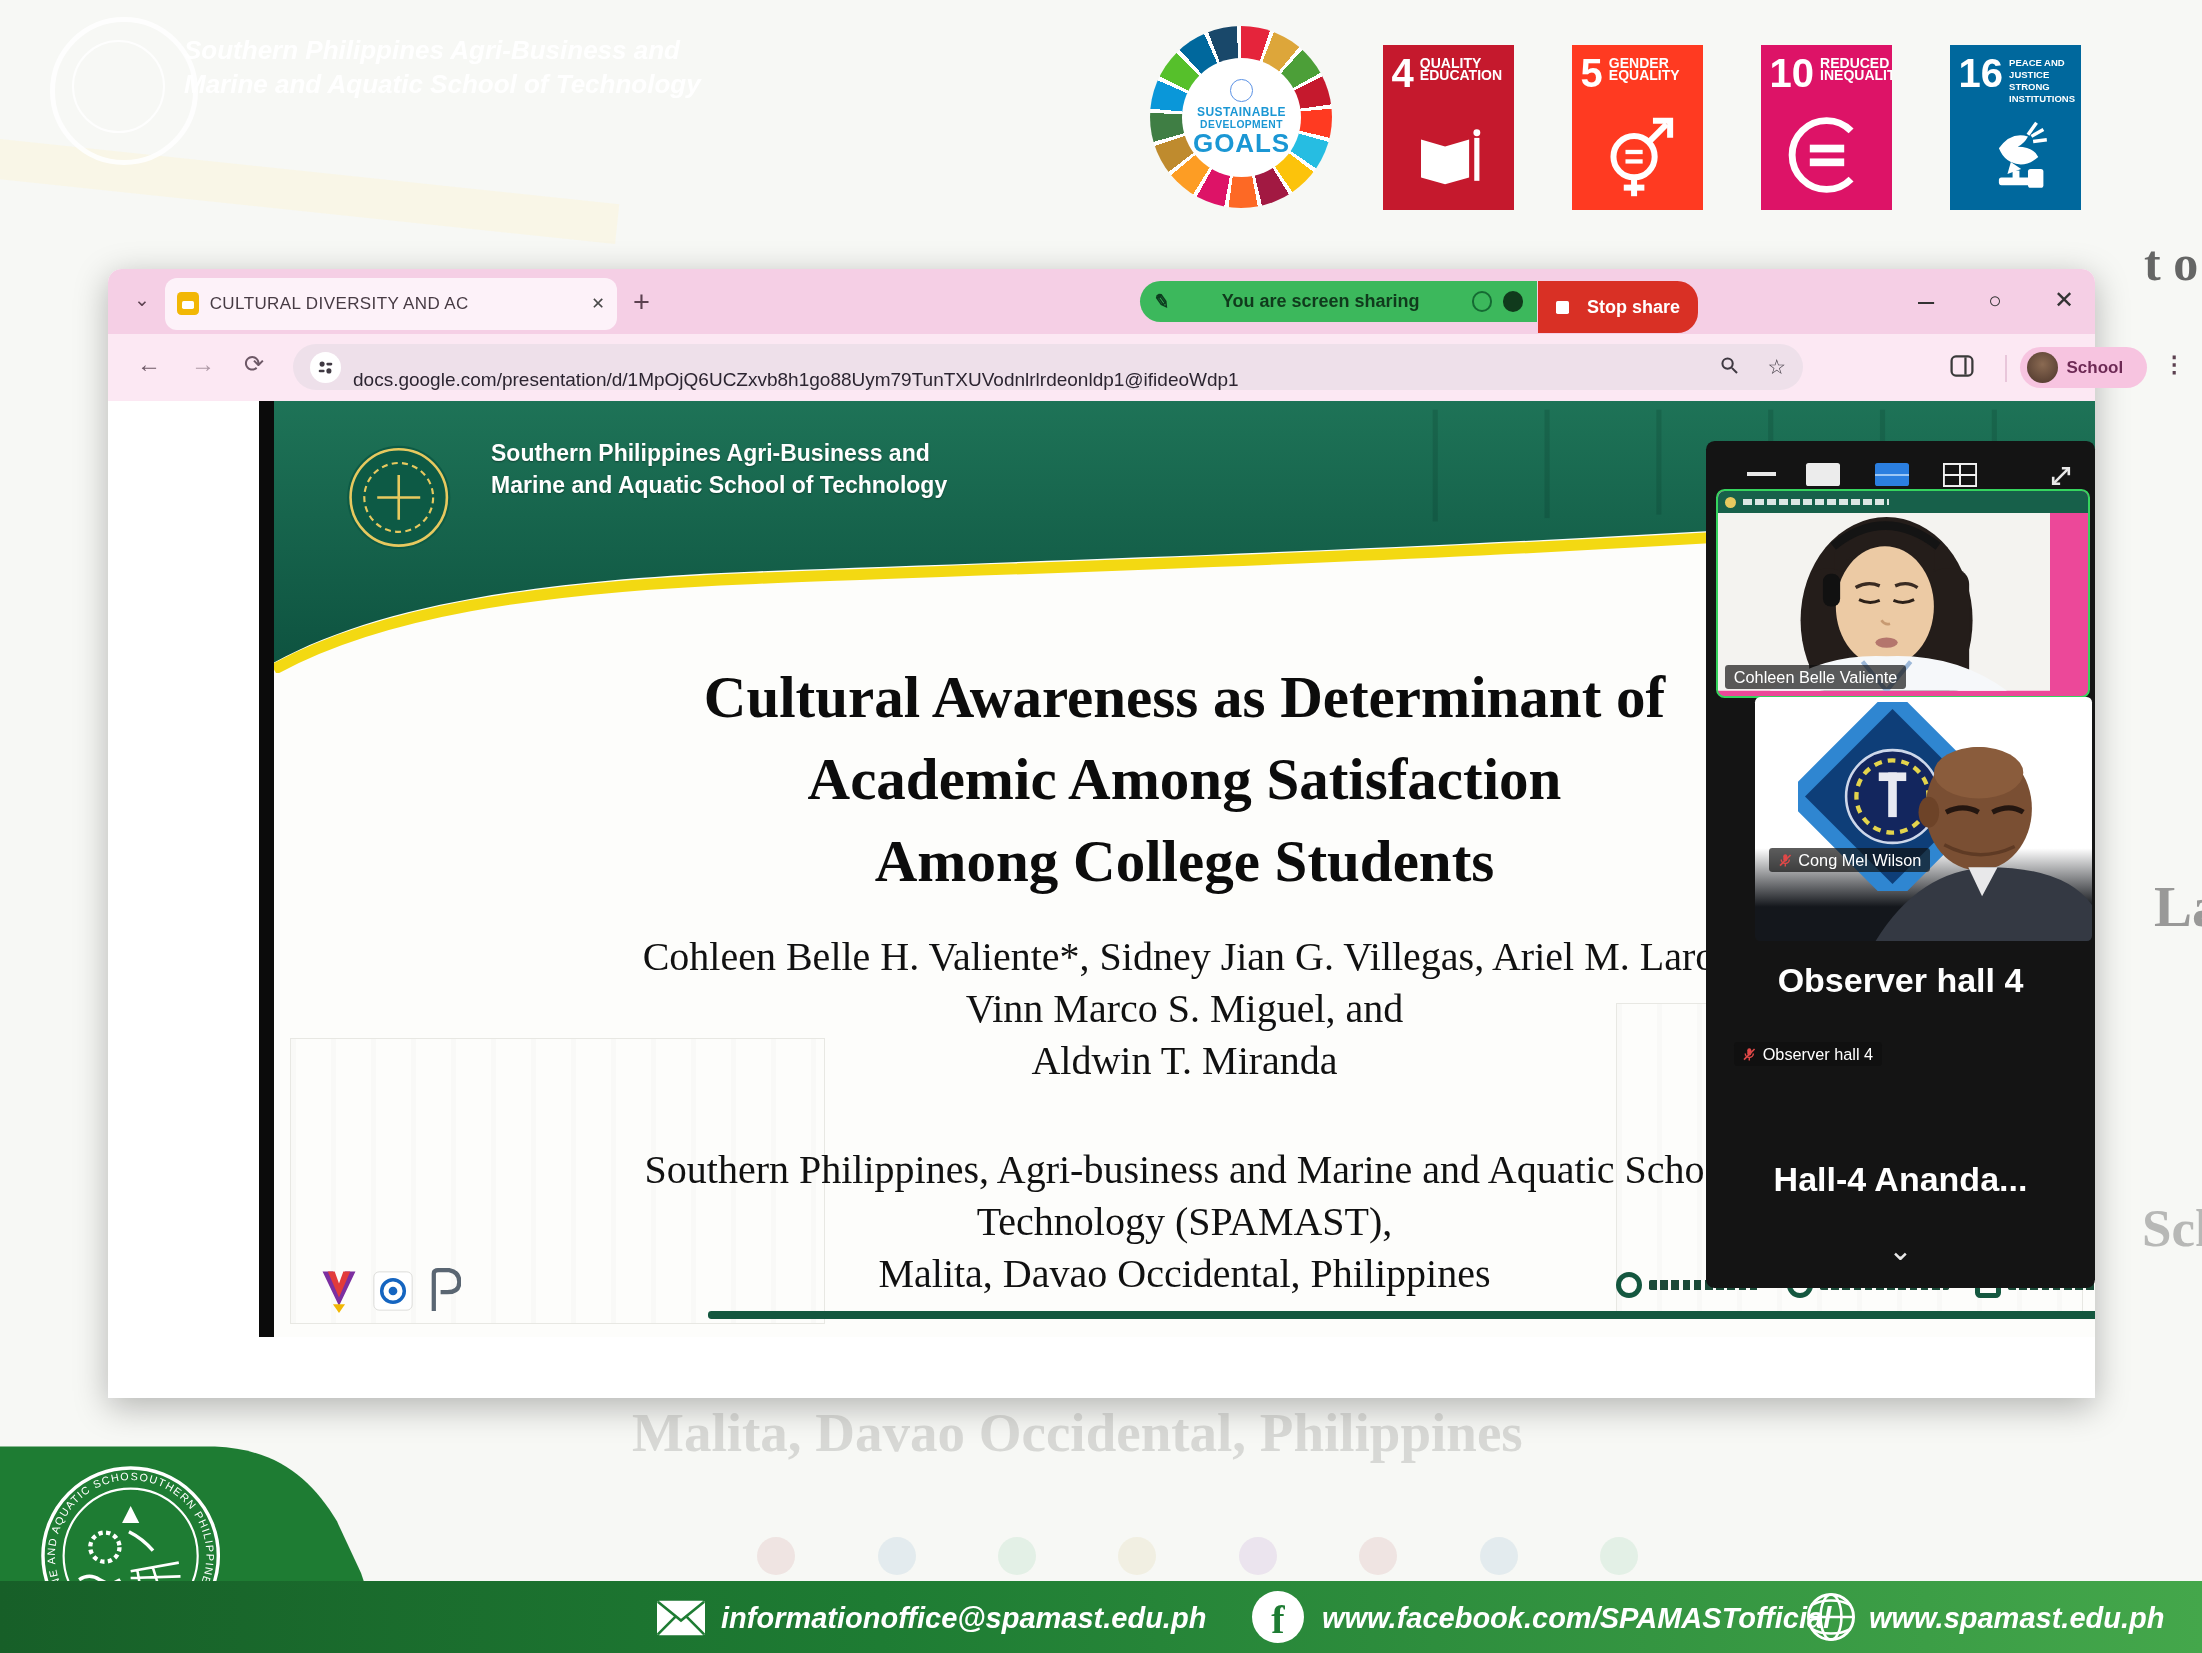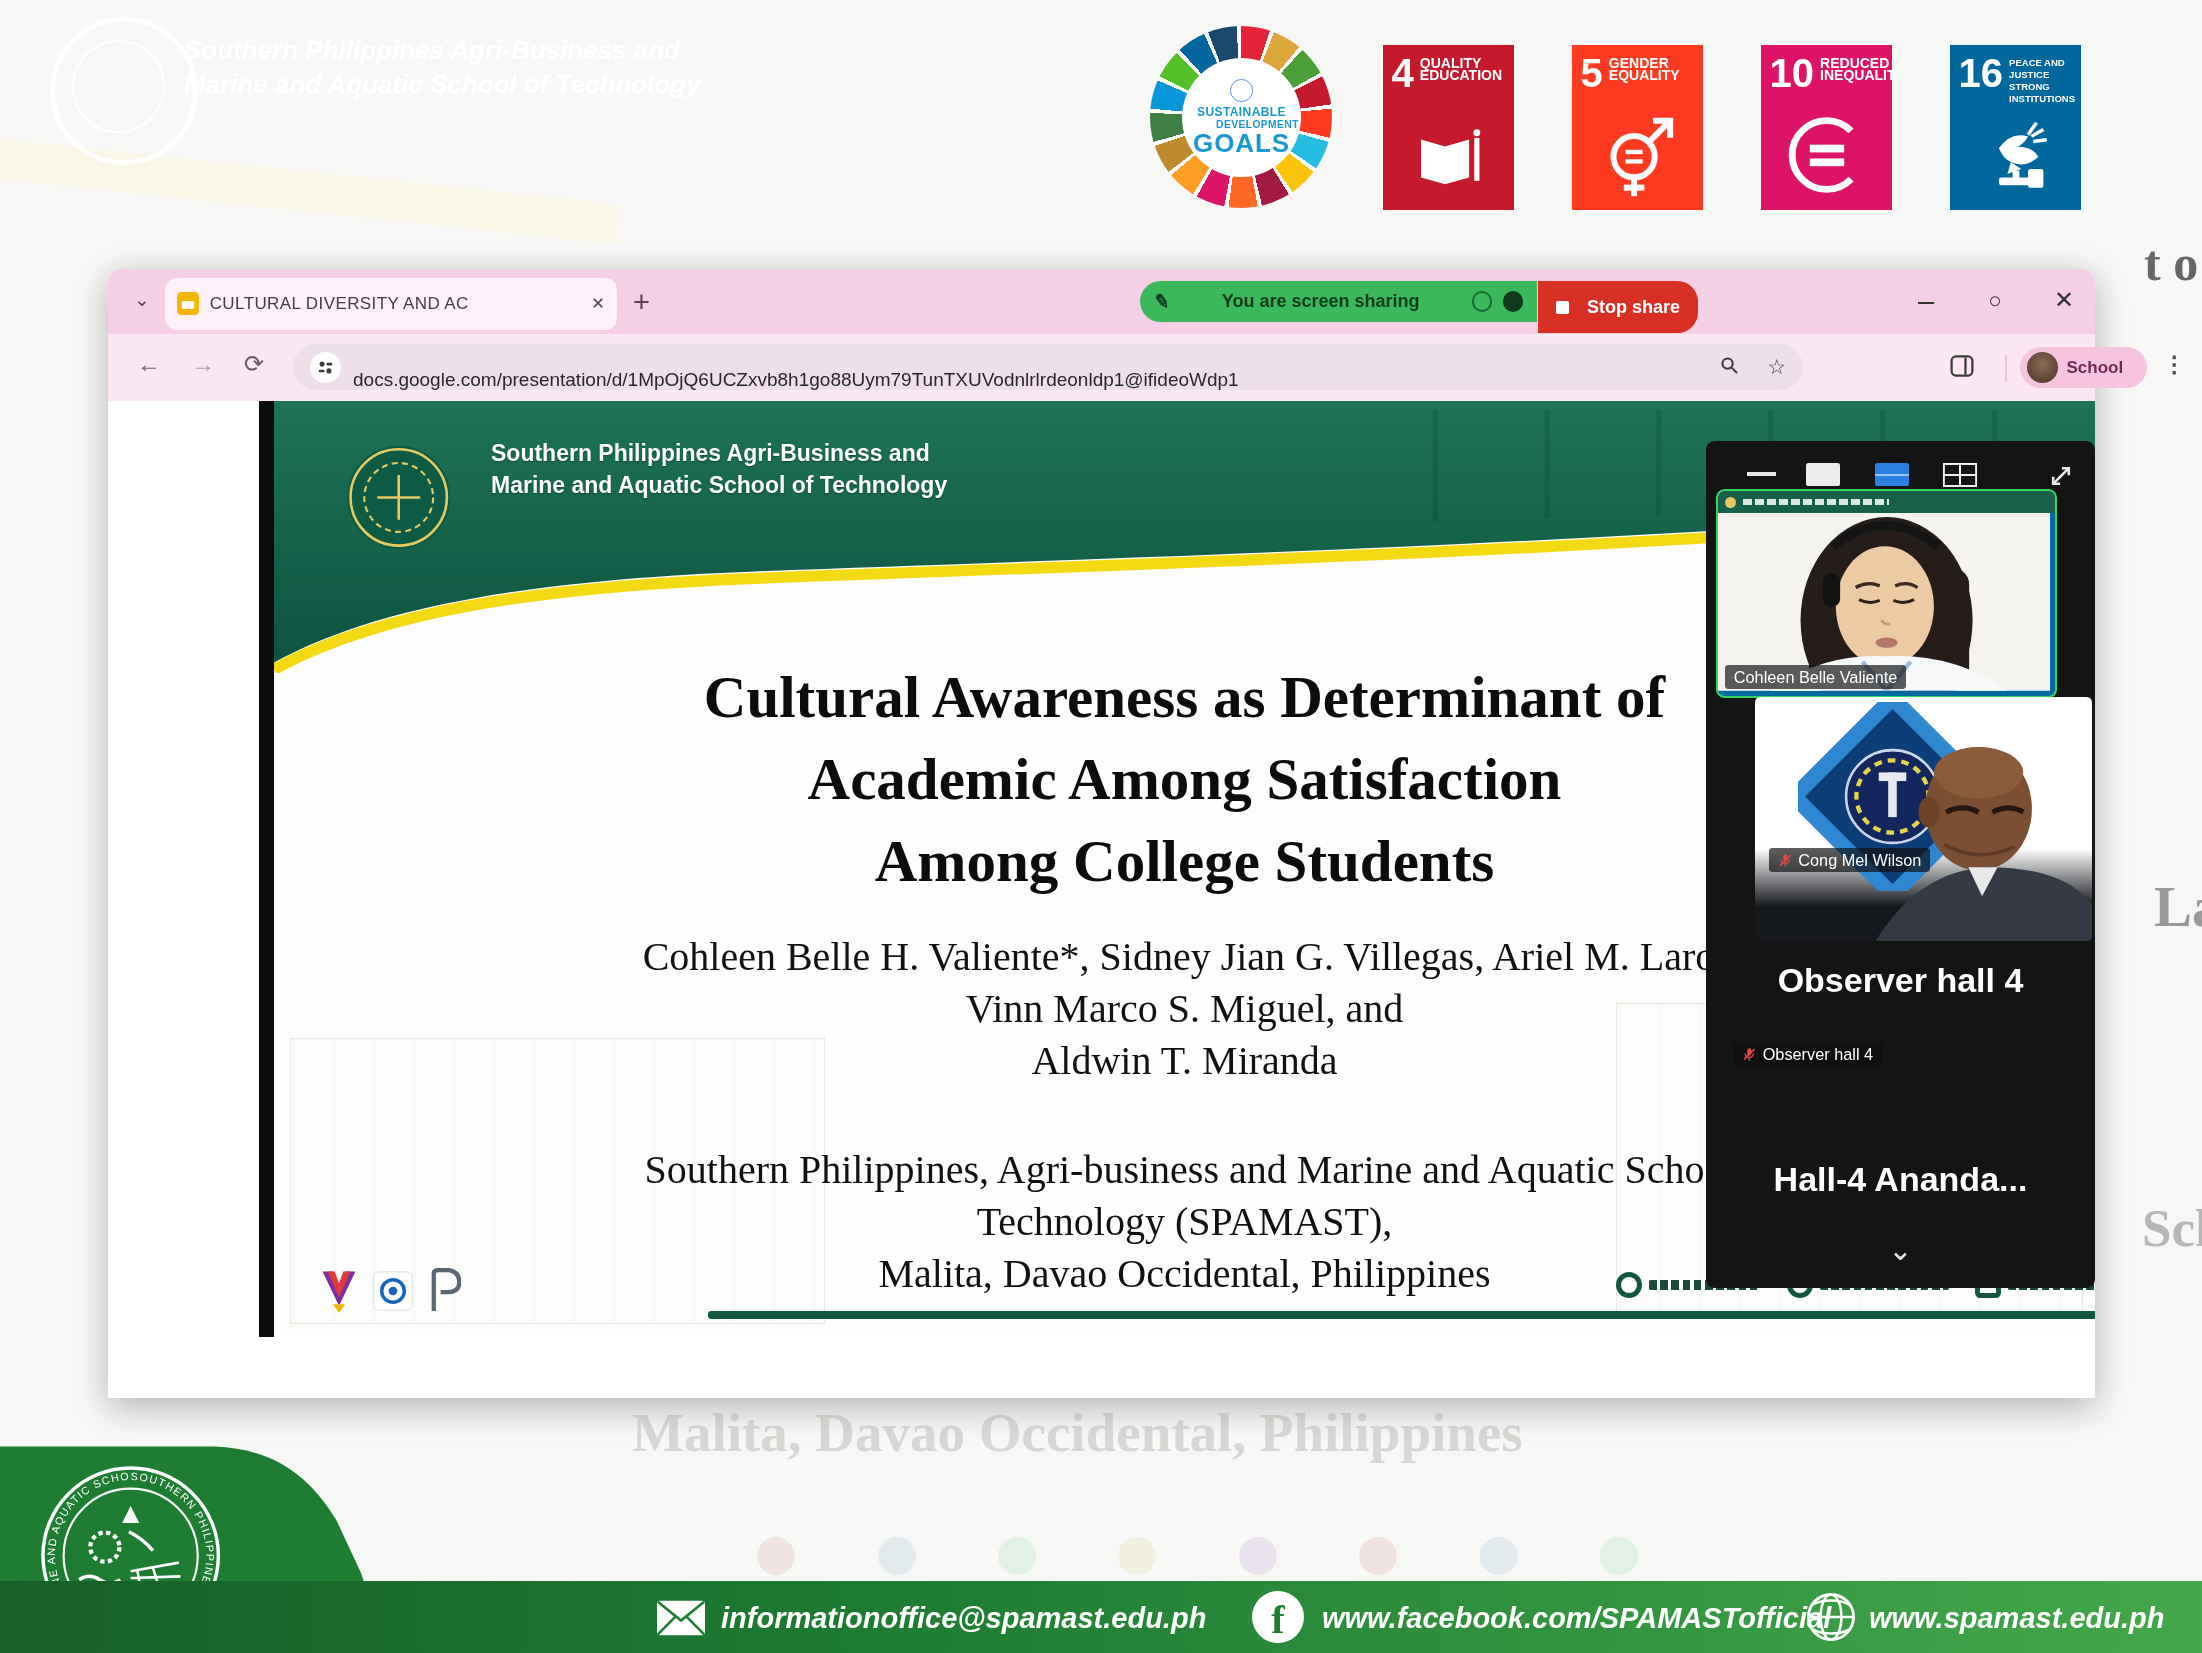--- a/index.html
+++ b/index.html
@@ -13,21 +13,21 @@
   .wm-seal-inner{left:72px;top:40px;width:89px;height:89px;border-radius:50%;border:2.6px solid #fff;opacity:.85;}
   .wm-name{left:184px;top:33px;color:#fff;font-weight:bold;font-style:italic;font-size:26px;line-height:34px;}
 
   
   .sdg-wheel{left:1150px;top:26px;width:182px;height:182px;border-radius:50%;
     background:conic-gradient(#e5243b 0deg 18.5deg,#fff 18.5deg 21.2deg,#dda63a 21.2deg 39.7deg,#fff 39.7deg 42.4deg,#4c9f38 42.4deg 60.9deg,#fff 60.9deg 63.5deg,#c5192d 63.5deg 82deg,#fff 82deg 84.7deg,#ff3a21 84.7deg 103.2deg,#fff 103.2deg 105.9deg,#26bde2 105.9deg 124.4deg,#fff 124.4deg 127.1deg,#fcc30b 127.1deg 145.6deg,#fff 145.6deg 148.2deg,#a21942 148.2deg 166.7deg,#fff 166.7deg 169.4deg,#fd6925 169.4deg 187.9deg,#fff 187.9deg 190.6deg,#dd1367 190.6deg 209.1deg,#fff 209.1deg 211.8deg,#fd9d24 211.8deg 230.3deg,#fff 230.3deg 232.9deg,#bf8b2e 232.9deg 251.4deg,#fff 251.4deg 254.1deg,#3f7e44 254.1deg 272.6deg,#fff 272.6deg 275.3deg,#0a97d9 275.3deg 293.8deg,#fff 293.8deg 296.5deg,#56c02b 296.5deg 315deg,#fff 315deg 317.6deg,#00689d 317.6deg 336.1deg,#fff 336.1deg 338.8deg,#19486a 338.8deg 357.3deg,#fff 357.3deg 360deg);}
   .wheel-center{left:32px;top:32px;width:119px;height:119px;border-radius:50%;background:#fff;
     display:flex;flex-direction:column;align-items:center;justify-content:center;text-align:center;}
   .un-dot{width:20.6px;height:20.6px;border-radius:50%;border:1.7px solid #5b92e5;margin-bottom:2.6px;}
   .wheel-t1{font-size:12px;font-weight:bold;color:#1b97d4;letter-spacing:0.4px;}
-  .wheel-t2{font-size:10.3px;font-weight:bold;color:#1b97d4;letter-spacing:0.4px;padding-left:32px;}
+  .wheel-t2{font-size:10.3px;font-weight:bold;color:#1b97d4;letter-spacing:0.4px;}
   .wheel-t3{font-size:26px;font-weight:bold;color:#1b97d4;letter-spacing:0.9px;line-height:26px;}
   .sdg-badge{top:45px;width:131px;height:165px;color:#fff;overflow:hidden;}
   .sdg-head{display:flex;align-items:flex-start;padding:8.6px 6.9px 0 8.6px;gap:6px;}
   .sdg-num{font-size:40px;font-weight:bold;line-height:38px;}
   .sdg-label{font-size:14px;font-weight:bold;line-height:12px;white-space:pre-line;padding-top:3.4px;text-transform:uppercase;}
   .sdg-icon{position:absolute;left:0;right:0;bottom:12px;display:flex;justify-content:center;}
 
   
   .browser{left:108px;top:269px;width:1987px;height:1129px;border-radius:13.8px 13.8px 0 0;
            box-shadow:0 8.6px 34px rgba(0,0,0,.28);background:#fff;}
@@ -69,21 +69,21 @@
   .slide-authors{left:0;top:530px;width:1821px;text-align:center;font-family:"Liberation Serif",serif;font-size:40px;line-height:52px;color:#111;}
   .slide-affil{left:0;top:743px;width:1821px;text-align:center;font-family:"Liberation Serif",serif;font-size:40px;line-height:52px;color:#111;}
   .slide-rule{left:434px;top:910px;width:1411px;height:7.7px;background:#14573f;border-radius:3.4px;}
   .contact-item{display:flex;align-items:center;gap:6.9px;}
   .contact-dot{width:26px;height:26px;border-radius:50%;border:5.2px solid #14573f;box-sizing:border-box;}
   .contact-dash{height:10.3px;background:repeating-linear-gradient(90deg,#1b4a38 0 7.7px,transparent 7.7px 11.2px);border-radius:1.7px;}
 
   
   .vpanel{left:1706px;top:441px;width:389px;height:847px;background:#141414;border-radius:8.6px;}
   .vp-ic{top:22.4px;}
-  .vtile1{left:10.3px;top:48px;width:337px;height:205px;background:#0369a1;border:2.6px solid #35d45e;border-radius:8.6px;overflow:hidden;}
+  .vtile1{left:10.3px;top:48px;width:337px;height:205px;background:#ec4899;border:2.6px solid #35d45e;border-radius:8.6px;overflow:hidden;padding-left:33px;}
   .vtile-banner{left:0;top:0;width:100%;height:22.4px;background:#17604a;display:flex;align-items:center;gap:6.9px;padding-left:6.9px;box-sizing:border-box;}
   .banner-dot{width:11.2px;height:11.2px;border-radius:50%;background:#e7c95f;}
   .banner-dash{width:146px;height:6px;background:repeating-linear-gradient(90deg,rgba(255,255,255,.85) 0 8.6px,transparent 8.6px 12px);}
   .name-pill{position:absolute;display:flex;align-items:center;gap:6px;background:rgba(15,15,15,.68);color:#fff;font-size:16.3px;padding:2.6px 8.6px;border-radius:3.4px;white-space:nowrap;}
   .vtile2{left:10.3px;top:256px;width:337px;height:244px;background:linear-gradient(#ffffff 0 62%,#14171c 86%);border-radius:5.2px;overflow:hidden;margin-left:39px;}
   .vbig{left:0;width:389px;text-align:center;color:#fff;font-weight:bold;font-size:34px;}
   .vchevron{left:0;top:792px;width:389px;text-align:center;color:#e8e8e8;font-size:29px;}
 
   
   .taskbar{left:108px;top:1335px;width:1987px;height:63px;background:#f3f4f6;border-top:0.9px solid #dddddd;}

